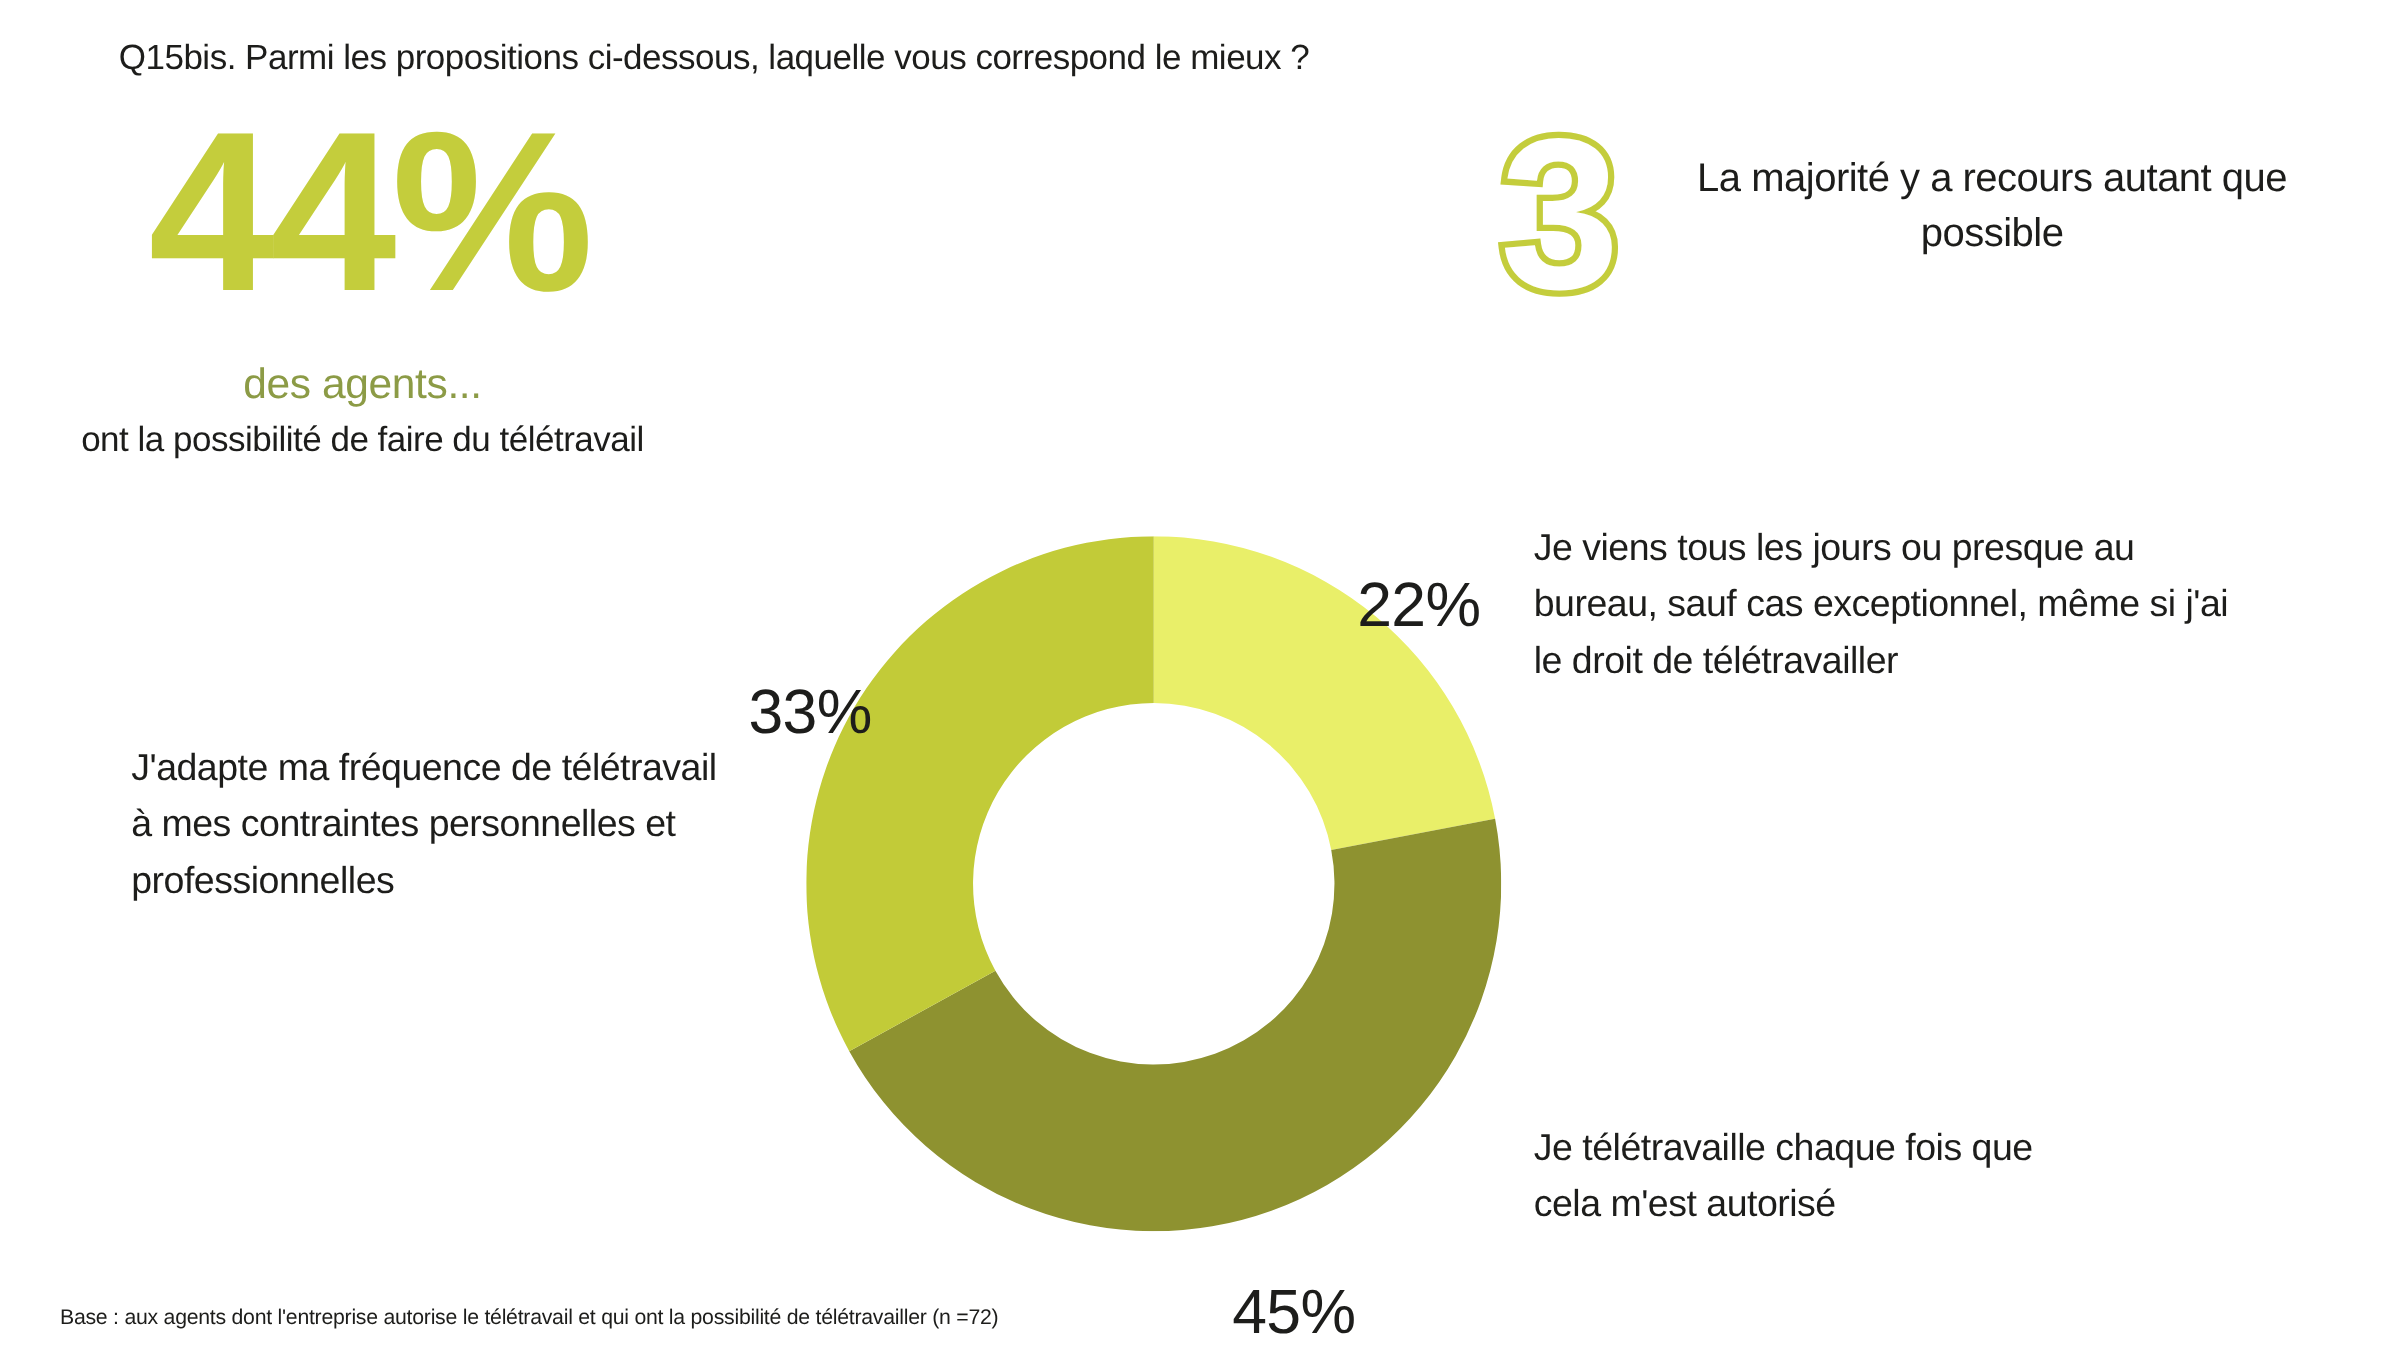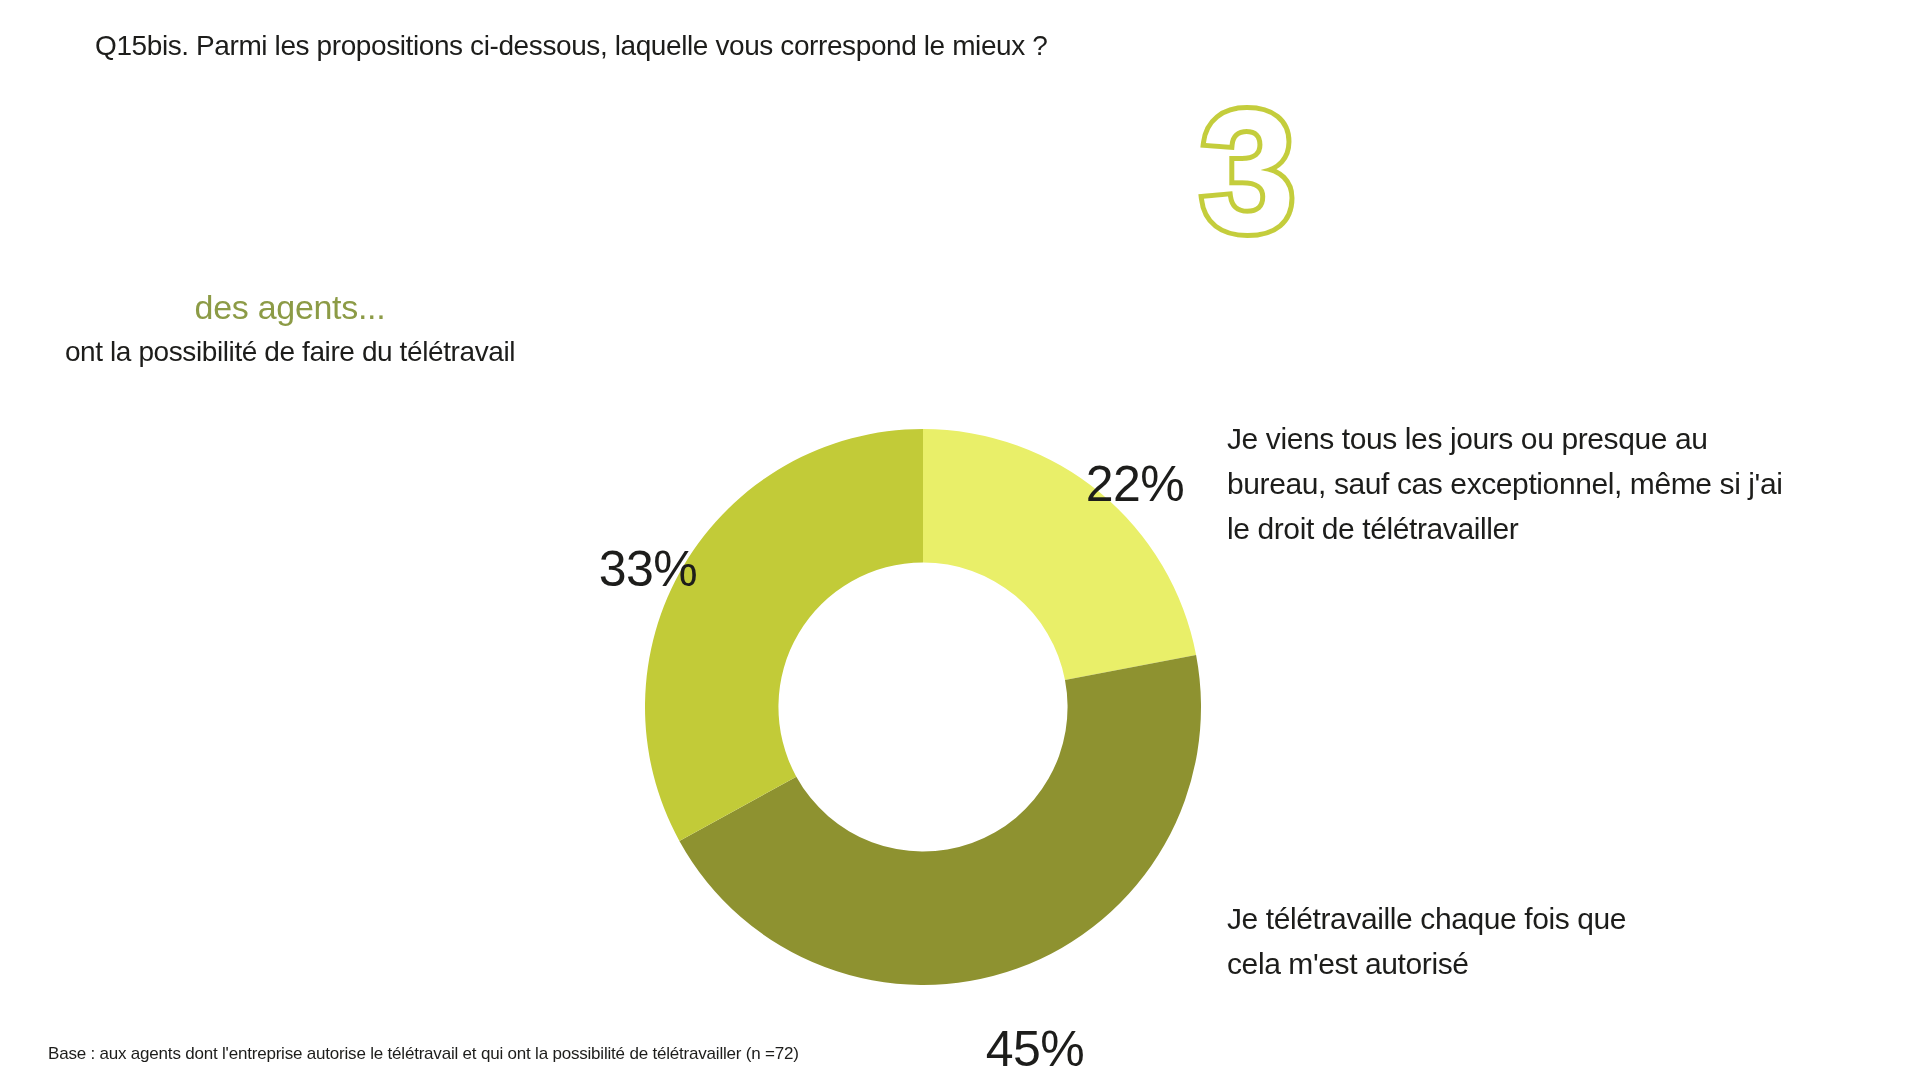--- a/index.html
+++ b/index.html
@@ -103,39 +103,42 @@
     color: #1d1d1b;
   }
 </style>
 </head>
 <body>
 
 <div class="canvas">
 
   <div class="abs question-title">Q15bis. Parmi les propositions ci-dessous, laquelle vous correspond le mieux ?</div>
 
+  <div class="abs big-percent" style="color: rgb(196, 205, 60);">44%</div>
   <div class="abs agents-sublabel">ont la possibilité de faire du télétravail</div>
   <div class="abs agents-label" style="color: rgb(140, 155, 70);">des agents...</div>
 
   <div class="abs right-stat">
     <div class="big-three">3</div>
     <div class="right-stat-text">
+      <div class="right-stat-subtitle">La majorité y a recours autant que possible</div>
     </div>
   </div>
 
   <div class="abs donut-wrap">
     <svg viewBox="0 0 556 556">
         <path d="M 278 0 A 278 278 0 0 1 551.0758557025754 225.90799454516858 L 419.99944496533925 250.91215716348768 A 144.56 144.56 0 0 0 278 133.44 Z" fill="#e9ef69"></path>
         <path d="M 551.0758557025754 225.90799454516858 A 278 278 0 0 1 34.386742947806056 411.9275214002771 L 151.32110633285913 347.64231112814406 A 144.56 144.56 0 0 0 419.99944496533925 250.91215716348768 Z" fill="#8e9230"></path>
         <path d="M 34.386742947806056 411.9275214002771 A 278 278 0 0 1 277.99999999999994 0 L 277.99999999999994 133.44 A 144.56 144.56 0 0 0 151.32110633285913 347.64231112814406 Z" fill="#c2cb38"></path>
       </svg>
   </div>
 
   <div class="abs slice-label label-22">22%</div>
   <div class="abs slice-label label-45">45%</div>
   <div class="abs slice-label label-33">33%</div>
 
   <div class="abs callout callout-right-bottom">Je télétravaille chaque fois que cela m'est autorisé</div>
   <div class="abs callout callout-right-top">Je viens tous les jours ou presque au bureau, sauf cas exceptionnel, même si j'ai le droit de télétravailler</div>
+  <div class="abs callout callout-left">J'adapte ma fréquence de télétravail à mes contraintes personnelles et professionnelles</div>
 
   <div class="abs footer-note">Base : aux agents dont l'entreprise autorise le télétravail et qui ont la possibilité de télétravailler (n =72)</div>
 
 </div>
 
 </body></html>

